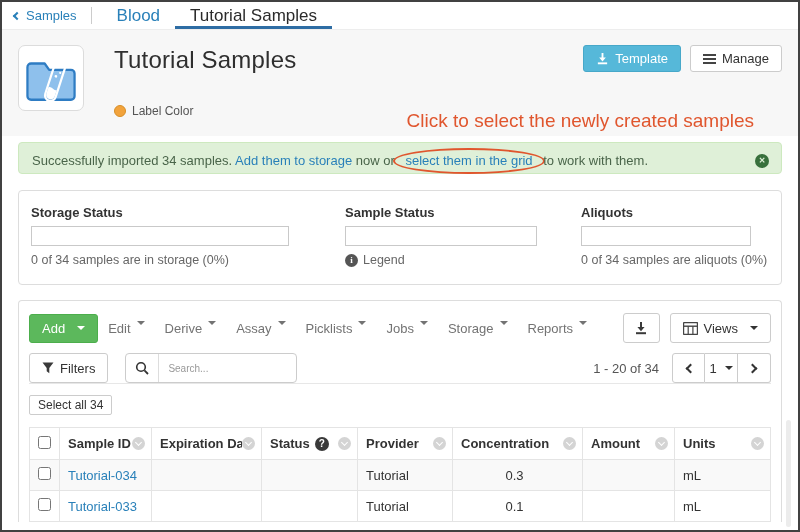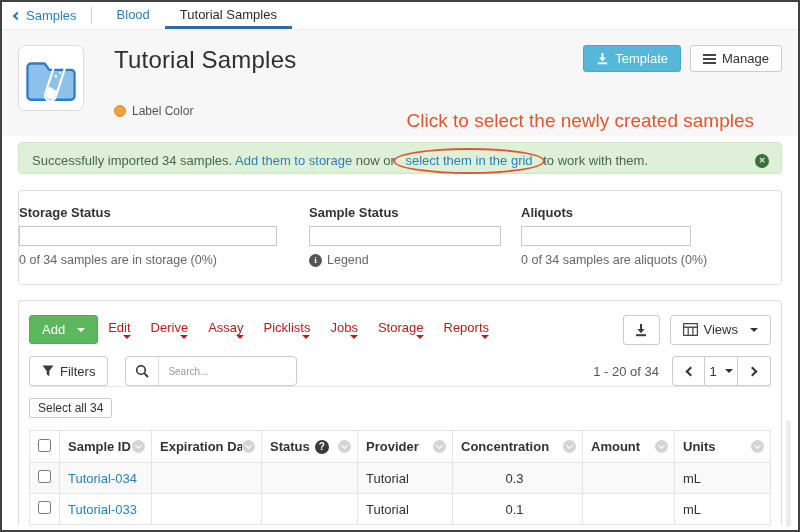--- a/index.html
+++ b/index.html
@@ -5,21 +5,21 @@
   * { box-sizing: border-box; margin: 0; padding: 0; }
   html,body { width:800px; height:532px; overflow:hidden; }
   body { font-family:"Liberation Sans", sans-serif; background:#fff; color:#333; }
   .frame { width:800px; height:532px; border:2px solid #414141; background:#fff; overflow:hidden; position:relative; }
 
   
   .nav { height:28px; display:flex; align-items:stretch; background:#fff; padding-left:10px; border-bottom:1px solid #ededed; }
   .nav-back { display:flex; align-items:center; color:#2980b9; font-size:13px; cursor:pointer; padding:0 2px; }
   .chev-left-sm { width:6px; height:6px; border-top:2px solid #2980b9; border-right:2px solid #2980b9; transform:rotate(225deg); display:inline-block; margin-right:6px; margin-top:1px; }
   .nav-divider { width:1px; background:#ccc; margin:5px 10px 5px 12px; }
-  .nav-tab { display:flex; align-items:center; padding:0 15px; font-size:13px; color:#2980b9; cursor:pointer; border-bottom:3px solid transparent; }
+  .nav-tab { display:flex; align-items:flex-end; padding:0 15px; font-size:17px; color:#2980b9; cursor:pointer; border-bottom:3px solid transparent; }
   .nav-tab.active { color:#2b2b2b; border-bottom-color:#2e6da4; }
 
   
   .header-band { background:#f7f7f7; height:106px; padding:15px 16px 0; position:relative; display:flex; }
   .icon-card { width:66px; height:66px; background:#fff; border:1px solid #dcdcdc; border-radius:7px; display:flex; align-items:center; justify-content:center; flex:none; }
   .title-block { margin-left:30px; padding-top:1px; }
   .page-title { font-size:24px; font-weight:400; color:#2f2f2f; letter-spacing:.2px; }
   .label-color-row { display:flex; align-items:center; margin-top:30px; font-size:12px; color:#555; }
   .label-dot { width:12px; height:12px; border-radius:50%; background:#f2a33c; border:1px solid #d88f27; margin-right:6px; }
   .header-buttons { position:absolute; right:16px; top:15px; display:flex; gap:9px; }
@@ -28,37 +28,37 @@
   .annotation { position:absolute; right:44px; bottom:4px; color:#e0562e; font-size:19px; }
 
   
   .content { padding:6px 16px 0; }
 
   .alert { background:#dff0d8; border:1px solid #cde9bf; border-radius:4px; padding:10px 34px 4px 13px; font-size:13px; color:#4a654a; position:relative; }
   .alert a { color:#2980b9; text-decoration:none; cursor:pointer; }
   .ellipse { display:inline-block; border:2px solid #e0562e; border-radius:50%; padding:3px 10px 4px; margin:-5px -5px; }
   .alert-close { position:absolute; right:12px; top:11px; width:14px; height:14px; border-radius:50%; background:#38703c; color:#dff0d8; font-size:8px; line-height:14px; text-align:center; cursor:pointer; font-weight:bold; }
 
-  .stats-panel { border:1px solid #ddd; border-radius:4px; margin-top:16px; padding:14px 0 17px; display:flex; }
+  .stats-panel { border:1px solid #ddd; border-radius:4px; margin-top:16px; padding:14px 12px 17px; display:flex;gap:24px; }
   .stat-col-1 { width:290px; }
   .stat-col-2 { width:212px; }
   .stat-col-3 { flex:1; }
   .stat-label { font-size:13px; font-weight:bold; color:#333; margin-bottom:6px; }
   .stat-bar { height:20px; border:1px solid #c9c9c9; background:#fff; }
   .stat-col-1 .stat-bar { width:258px; }
   .stat-col-2 .stat-bar { width:192px; }
   .stat-col-3 .stat-bar { width:170px; }
   .stat-caption { font-size:12.5px; color:#666; margin-top:7px; display:flex; align-items:center; gap:5px; }
   .info-icon { width:13px; height:13px; border-radius:50%; background:#555; color:#fff; font-size:9px; font-weight:bold; text-align:center; line-height:13px; font-family:"Liberation Serif", serif; }
 
   
   .grid-panel { border:1px solid #ddd; border-bottom:none; border-radius:4px 4px 0 0; margin-top:15px; padding:12px 10px 0; }
   .toolbar-row { display:flex; align-items:center; }
   .btn-add { background:#5cb85c; border-color:#4cae4c; color:#fff; padding:7px 12px; }
-  .menu-btn { border:none; background:transparent; font-size:13px; color:#b91c1c; font-family:inherit; padding:7px 10px; display:inline-flex; align-items:flex-end; cursor:pointer;flex-direction:column; }
+  .menu-btn { border:none; background:transparent; font-size:13px; color:#737373; font-family:inherit; padding:7px 10px; display:inline-flex; align-items:flex-start; cursor:pointer; }
   .menu-btn:first-of-type { margin-left:6px; }
   .caret { width:0; height:0; border-left:4px solid transparent; border-right:4px solid transparent; border-top:4px solid currentColor; display:inline-block; margin-left:6px; }
   .toolbar-spacer { flex:1; }
   .icon-btn { width:37px; height:30px; justify-content:center; padding:0; }
   .btn-views { height:30px; margin-left:10px; }
 
   .filter-row { display:flex; align-items:center; margin-top:10px; }
   .btn-filters { height:30px; }
   .search-group { display:flex; align-items:center; border:1px solid #ccc; border-radius:4px; height:30px; margin-left:17px; width:172px; background:#fff; }
   .search-icon-cell { width:33px; display:flex; align-items:center; justify-content:center; border-right:1px solid #ddd; height:100%; }

